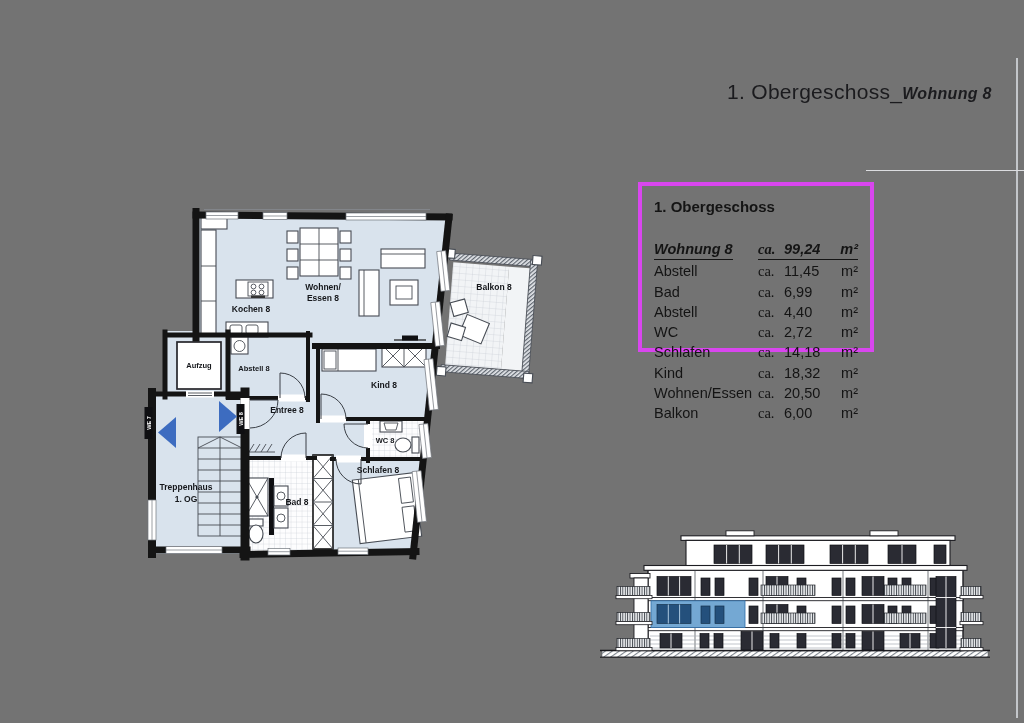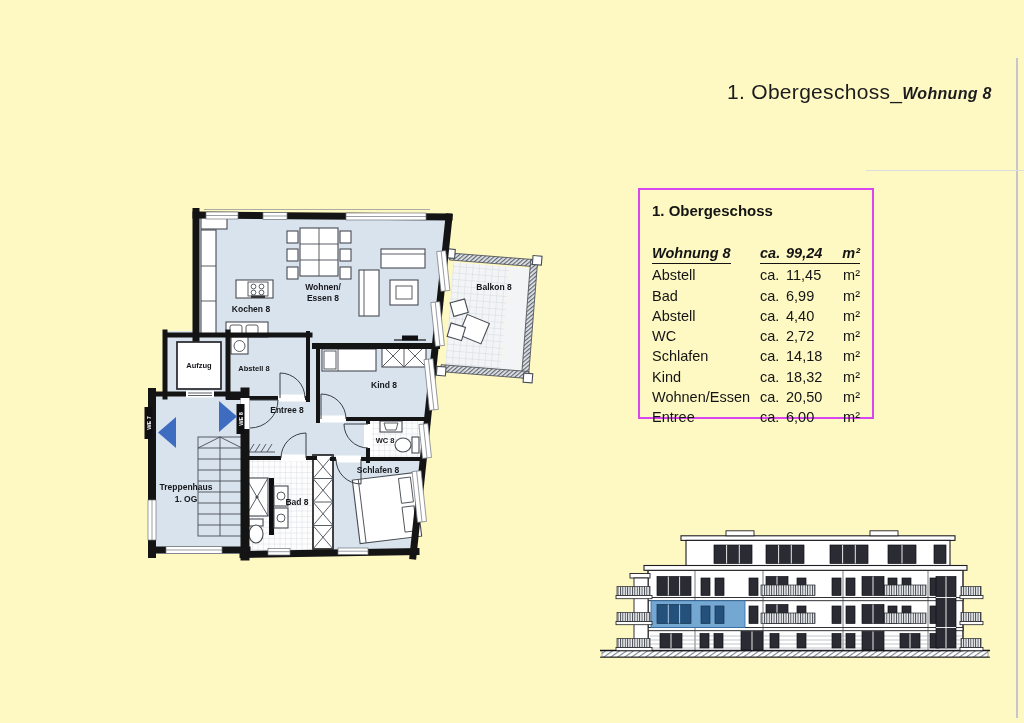--- a/index.html
+++ b/index.html
@@ -1,32 +1,32 @@
 <!DOCTYPE html>
 <html style="--floor: #d9e3ed; --wall: #141414; --marker-blue: #3d6cc0; --highlight-fill: #74a8d3; --highlight-window: #24507c;"><head>
 <meta charset="utf-8">
 <style>
   html,body{margin:0;padding:0;background:#9a9a9a;}
-  .page{position:relative;width:1024px;height:723px;background:#fef9c3;margin:0 auto;
+  .page{position:relative;width:1024px;height:723px;background:#737373;margin:0 auto;
         font-family:"Liberation Sans",sans-serif;overflow:hidden;color:#141414;}
 
   
   .doc-title{position:absolute;left:727px;top:80px;font-size:21px;color:#1b1b1e;
              letter-spacing:.3px;white-space:nowrap;}
   .doc-title .sub{font-weight:bold;font-style:italic;font-size:16px;}
 
   
-  .info-box{position:absolute;left:638px;top:188px;width:236px;height:231px;
-            border:2px solid #d946ef;box-sizing:border-box;padding:10px 12px 0 12px;}
+  .info-box{position:absolute;left:638px;top:182px;width:236px;height:170px;
+            border:4px solid #d946ef;box-sizing:border-box;padding:10px 12px 0 12px;}
   .ib-heading{font-size:15px;font-weight:bold;margin:2px 0 24px 0;}
   .trow{display:flex;justify-content:space-between;font-size:14.5px;line-height:20.3px;}
   .trow.header{font-weight:bold;font-style:italic;margin-bottom:1px;}
   .trow.header .tlabel,.trow.header .tval{border-bottom:1.6px solid #141414;}
   .tval{display:flex;width:100px;}
-  .ca{width:26px;}
+  .ca{width:26px;font-family:Liberation Serif, serif;}
   .num{flex:1;padding-right:4px;}
 
   
   .edge-line{position:absolute;left:1016px;top:58px;width:2px;height:660px;background:#c3c6ca;}
   .faint-line{position:absolute;left:866px;top:170px;width:158px;height:1px;background:#dcdde0;}
 
   
   svg{position:absolute;font-family:"Liberation Sans",sans-serif;}
   .floor{fill:var(--floor,#d9e3ed);}
   .wall{stroke:var(--wall,#141414);fill:none;stroke-linecap:square;}
@@ -125,21 +125,21 @@
     </div>
     <div class="trow">
       <span class="tlabel">Wohnen/Essen</span>
       <span class="tval">
           <span class="ca">ca.</span>
           <span class="num">20,50</span>
           <span class="unit">m²</span>
         </span>
     </div>
     <div class="trow">
-      <span class="tlabel">Entree</span>
+      <span class="tlabel">Balkon</span>
       <span class="tval">
           <span class="ca">ca.</span>
           <span class="num">6,00</span>
           <span class="unit">m²</span>
         </span>
     </div>
   </div>
 
   <svg style="left:140px;top:195px;" width="420" height="385" viewBox="140 195 420 385">
     <defs>

